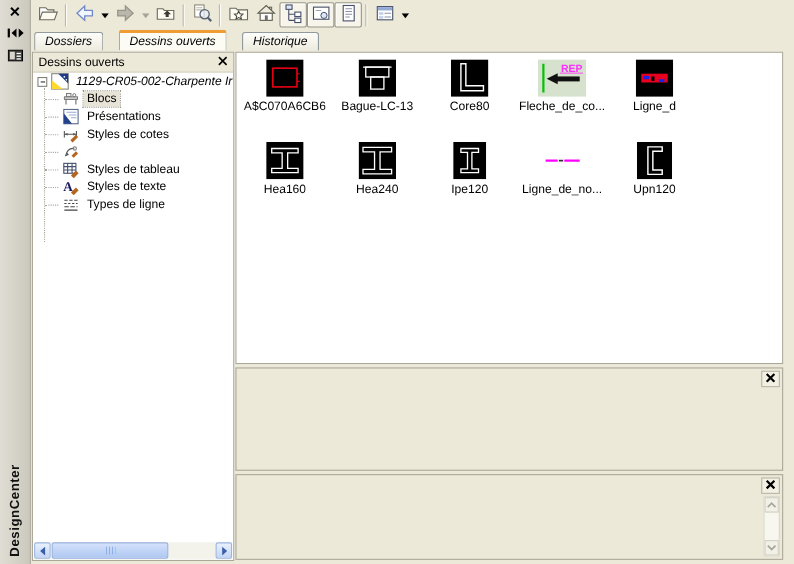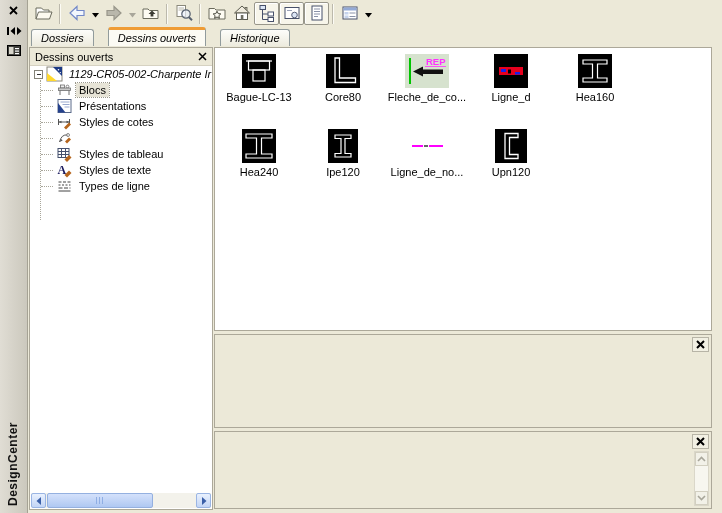--- a/index.html
+++ b/index.html
@@ -342,20 +342,31 @@
           </div>
       </div>
     </div>
 
     <div class="right-col">
       <div class="thumbs">
           <div class="bcell">
             <span class="btile">
               <svg width="34" height="34">
                 <rect width="34" height="34" fill="#000"></rect>
+                <rect x="6" y="8" width="22" height="17" fill="none" stroke="#E40014" stroke-width="1.5"></rect>
+                <line x1="28" y1="13" x2="30.5" y2="13" stroke="#E40014"></line>
+                <line x1="28" y1="20" x2="30.5" y2="20" stroke="#E40014"></line>
+              </svg>
+            </span>
+            <div class="blabel">A$C070A6CB6</div>
+          </div>
+          <div class="bcell">
+            <span class="btile">
+              <svg width="34" height="34">
+                <rect width="34" height="34" fill="#000"></rect>
                 <g fill="none" stroke="#FFF" stroke-width="1.2">
                   <line x1="4" y1="7" x2="30" y2="7"></line>
                   <rect x="6.5" y="7" width="21" height="9"></rect>
                   <rect x="11" y="16" width="12" height="11"></rect>
                 </g>
               </svg>
             </span>
             <div class="blabel">Bague-LC-13</div>
           </div>
           <div class="bcell">

